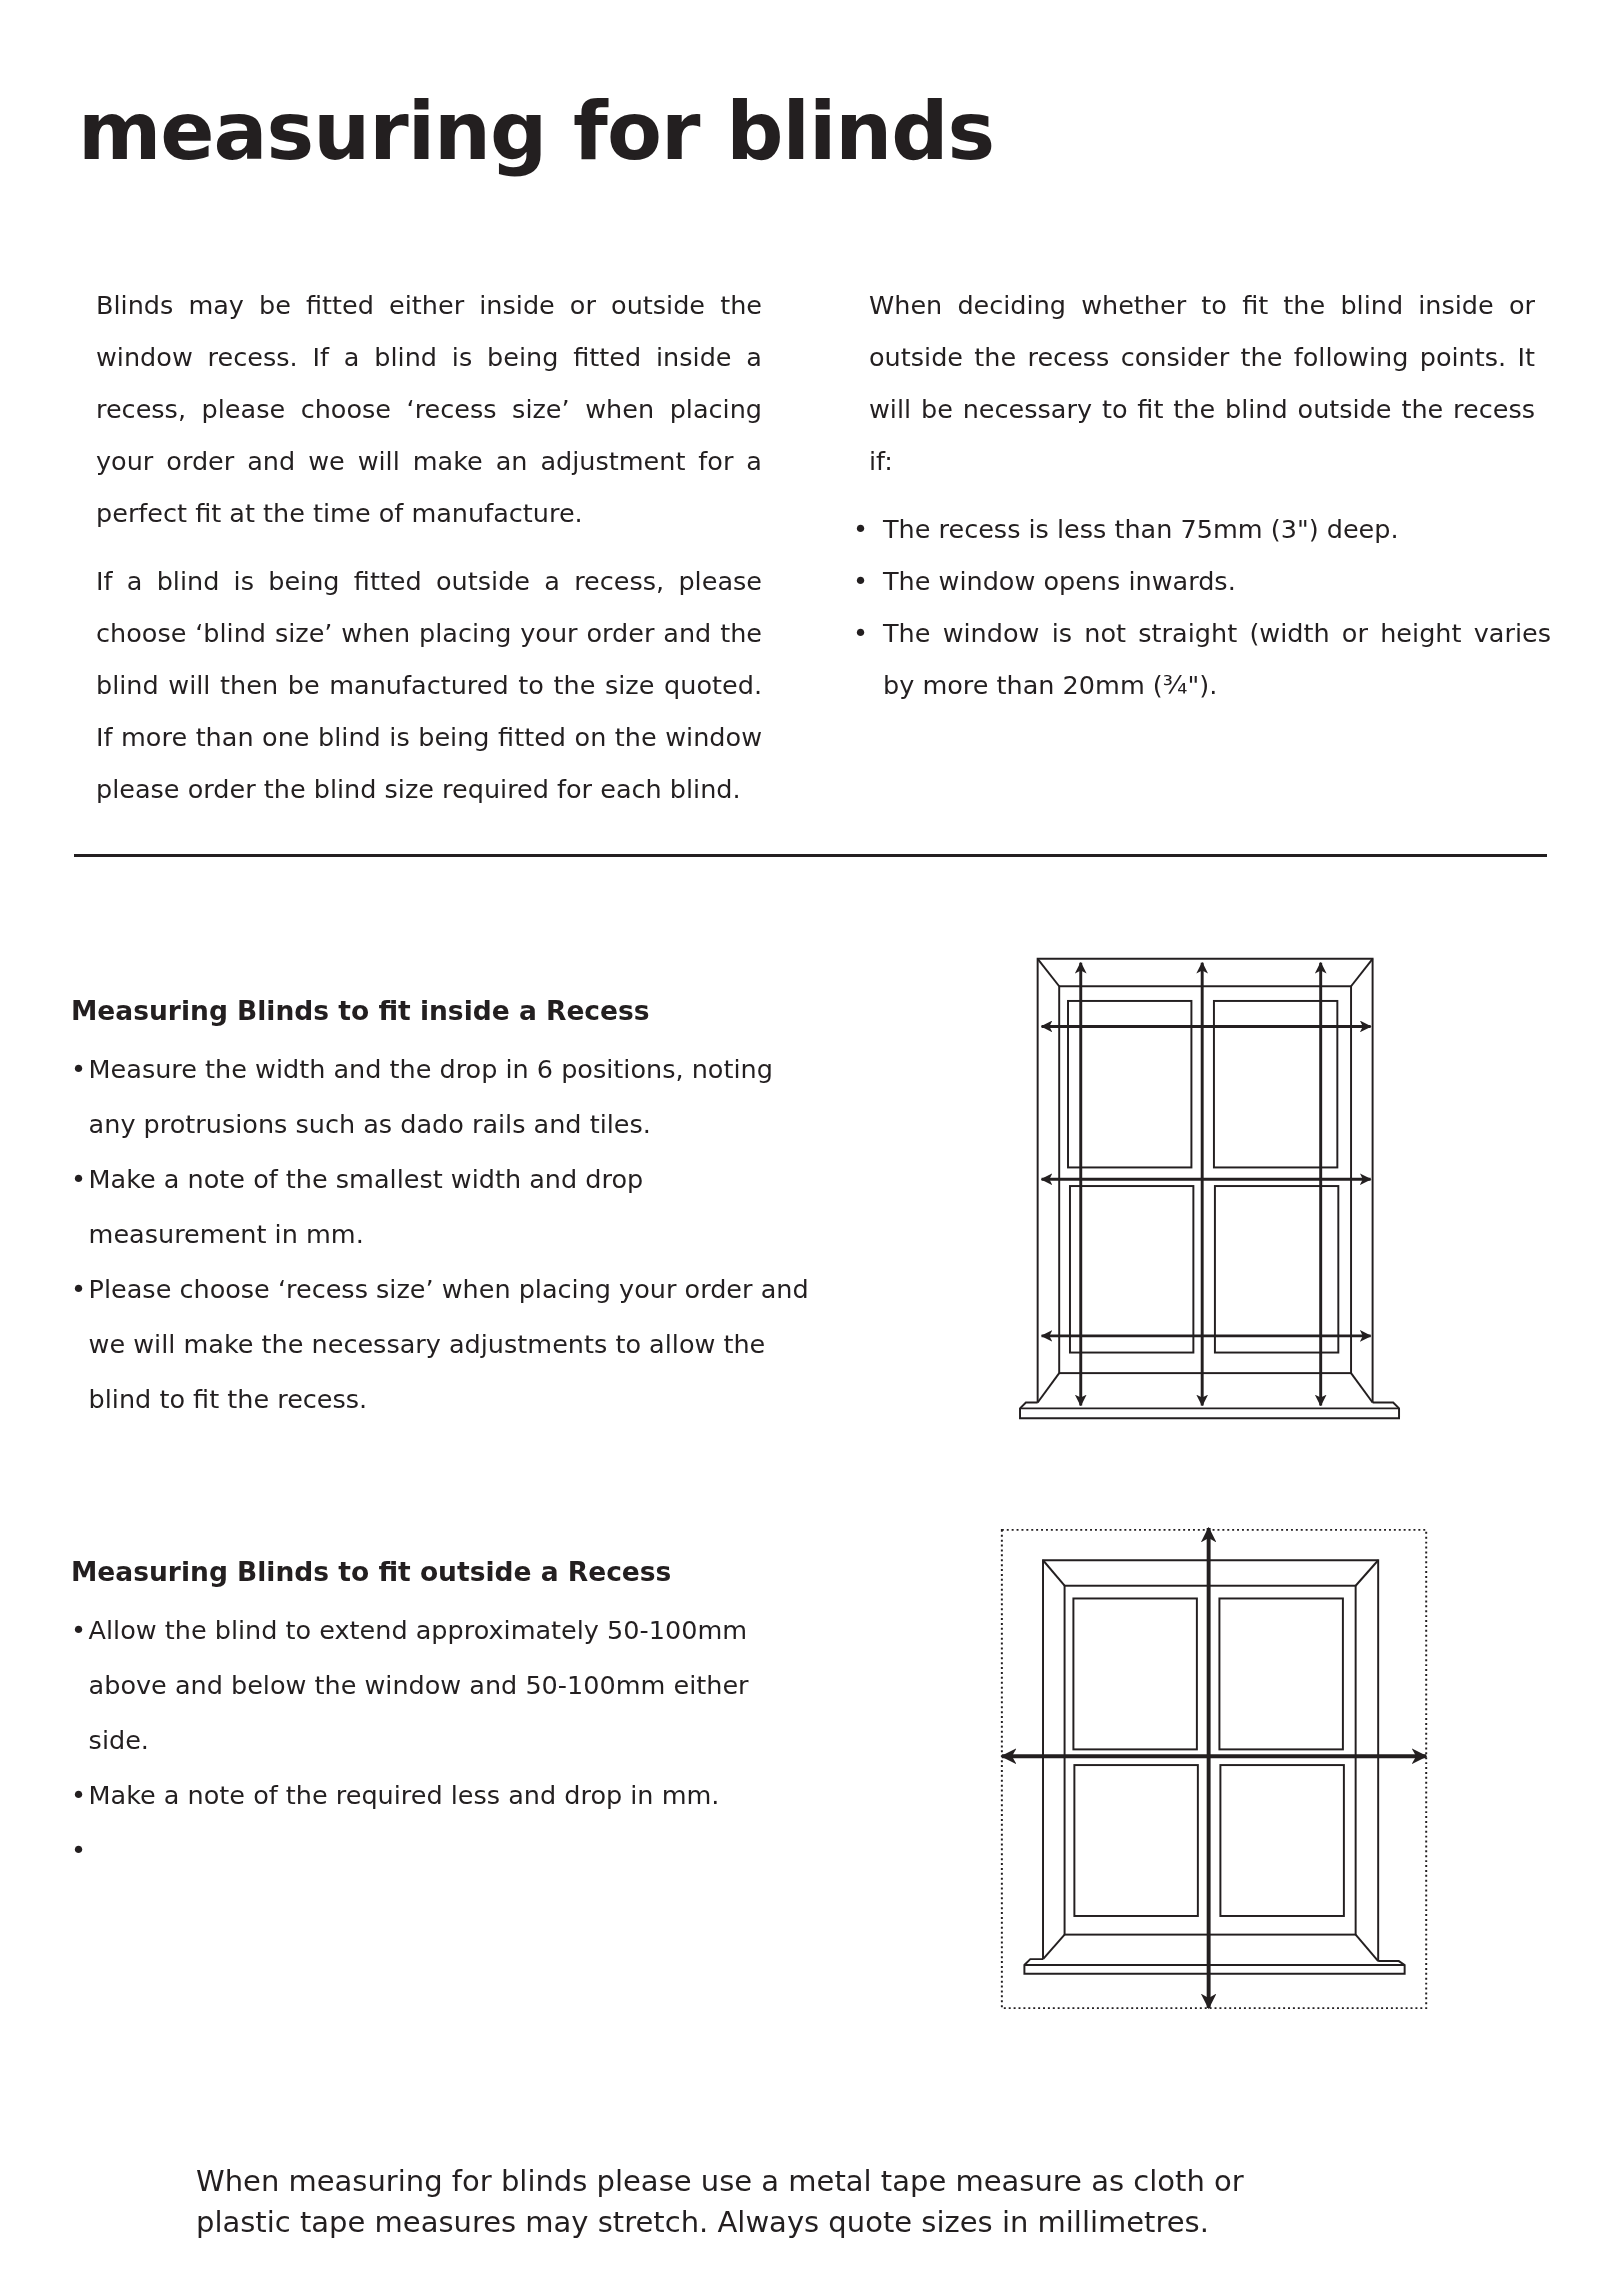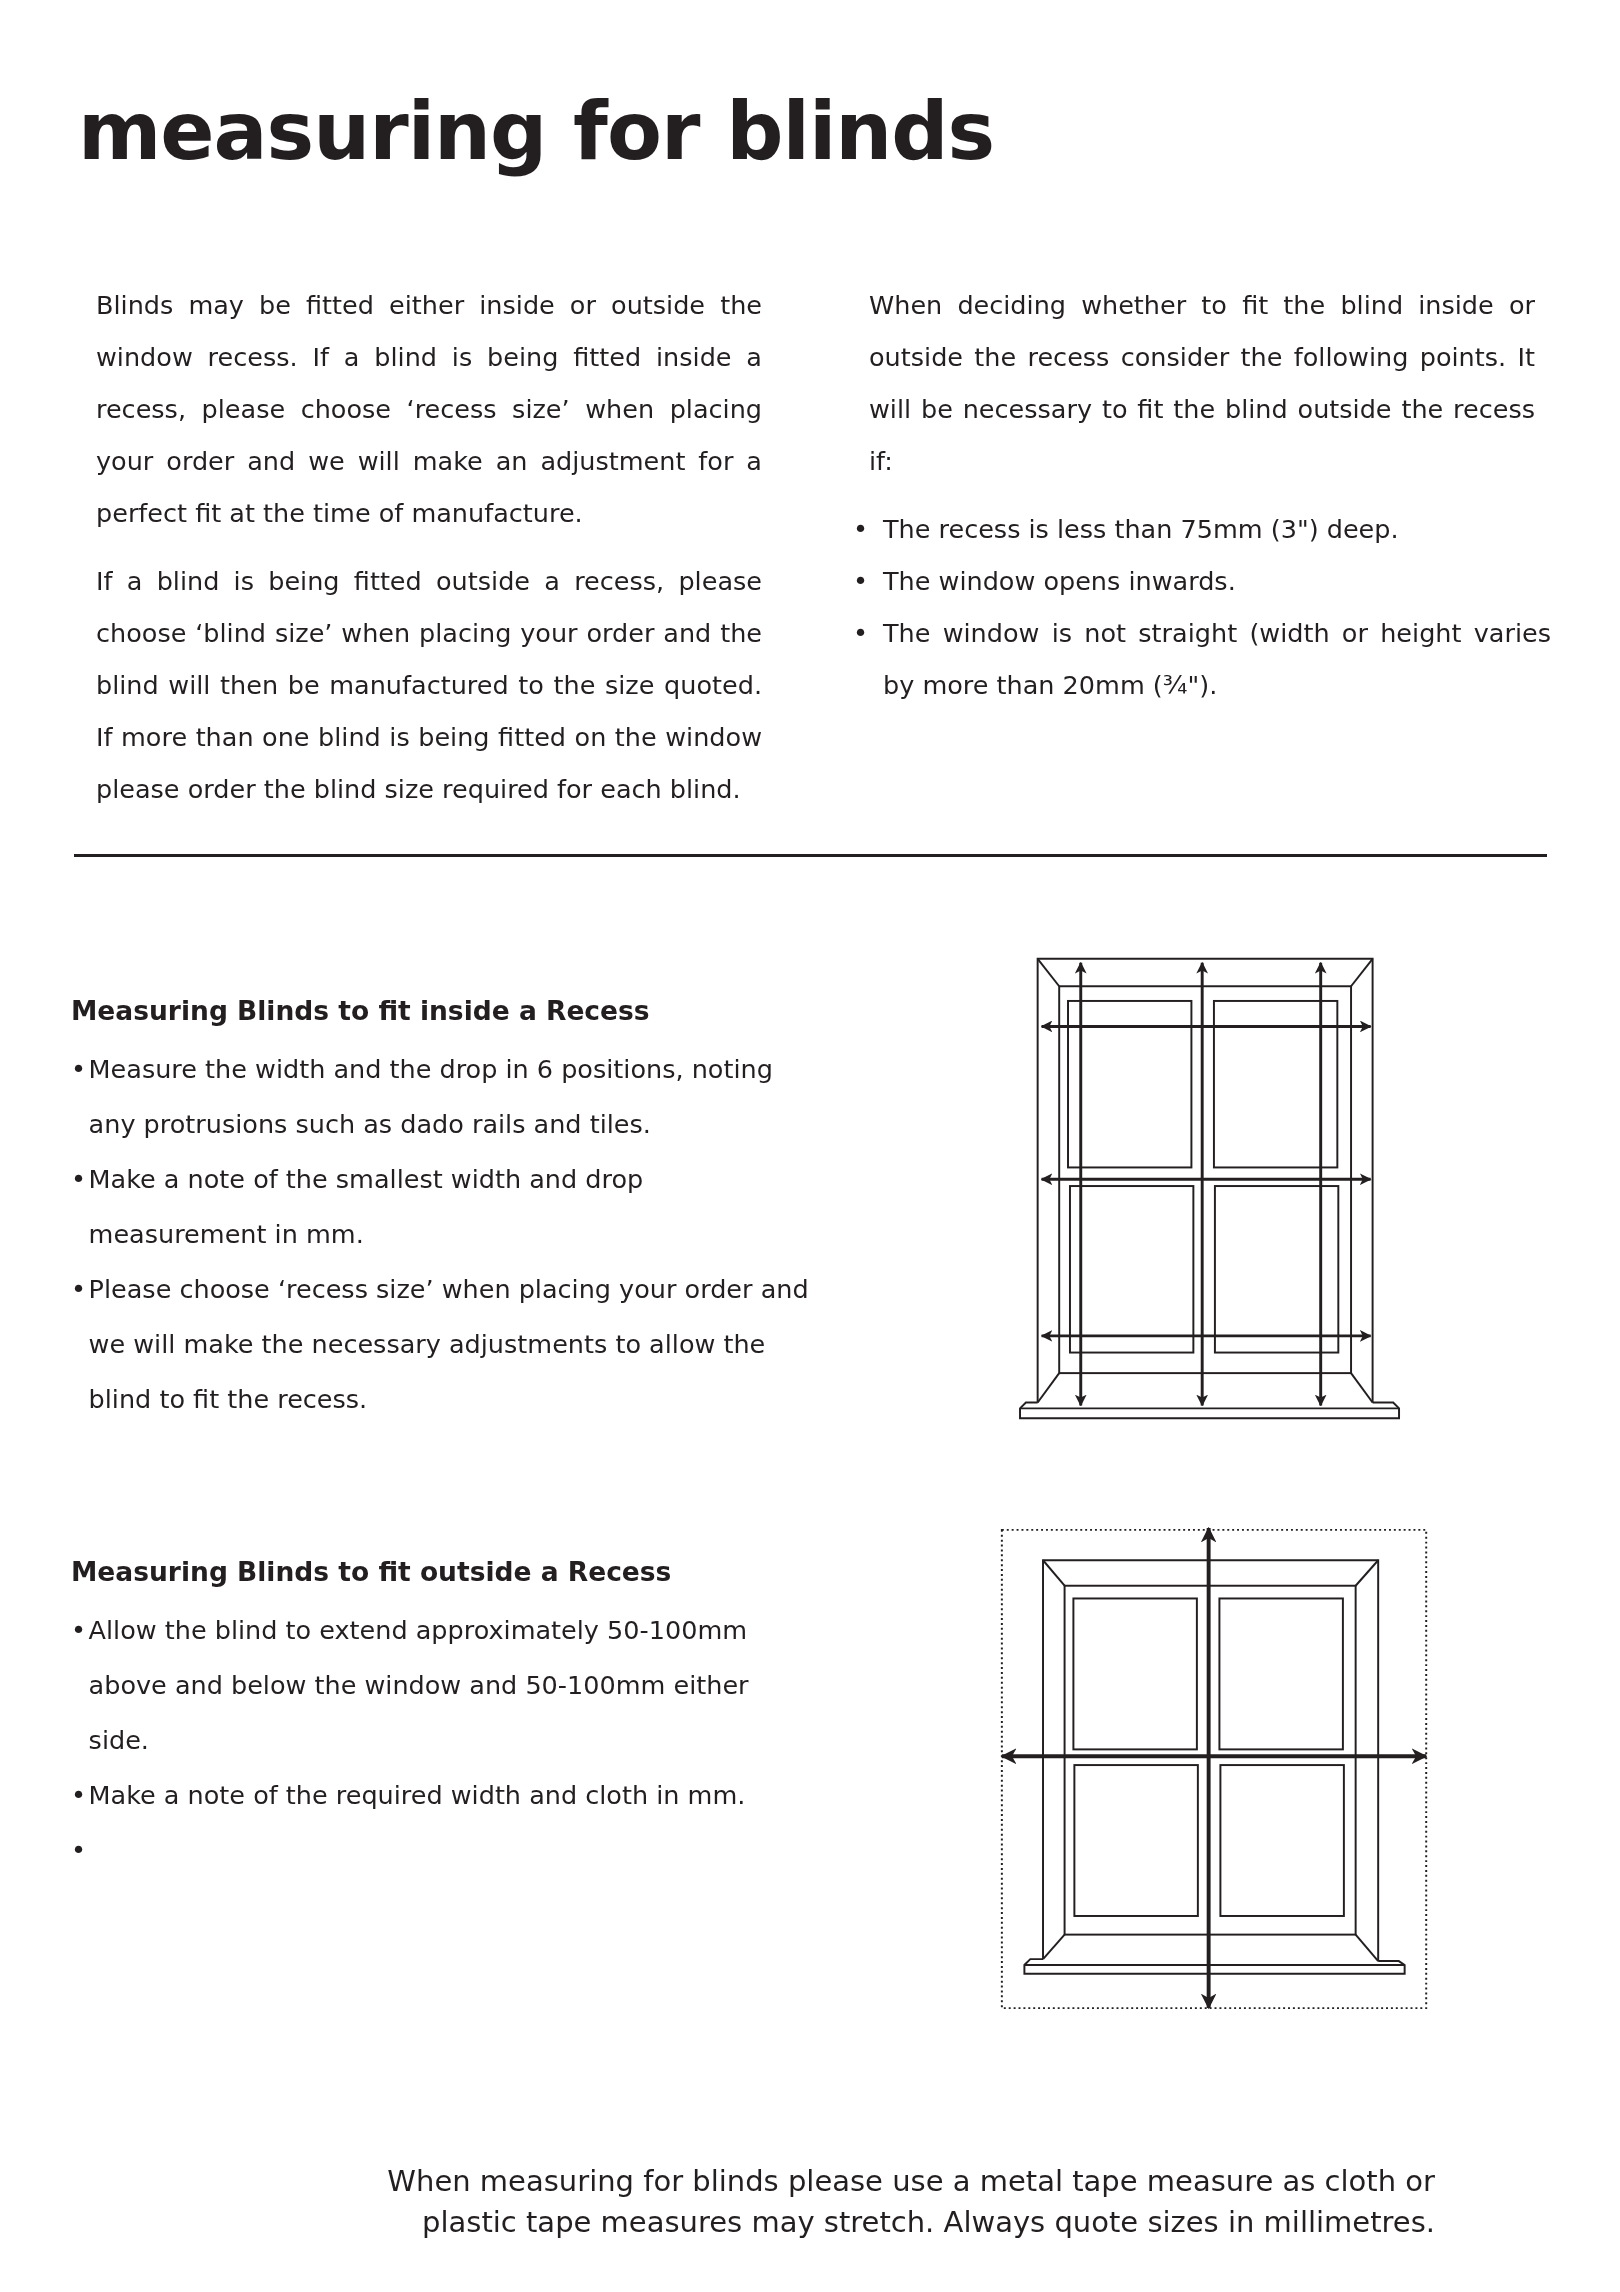--- a/index.html
+++ b/index.html
@@ -16,21 +16,21 @@
     .blist li .dot { position: absolute; left: 0; top: 0; }
     .divider { left: 74px; top: 854px; width: 1473px; height: 2.9px; background: #231f20; }
     .section { position: absolute; left: 71px; font-size: 25.5px; line-height: 55px; width: 745px; }
     .section h2 { margin: 0; font-size: 26.5px; font-weight: bold; line-height: 39px; }
     .section ul { list-style: none; margin: 11.8px 0 0 0; padding: 0; }
     .section li { position: relative; padding-left: 17.6px; }
     .section li .dot { position: absolute; left: 0; top: 0; }
     .sec1 { top: 951px; margin-top: 40px; }
     .sec2 { top: 1552px; }
     .diagram { position: absolute; }
-    .footer { left: 196px; top: 2161px; width: 1239px; text-align: right; font-size: 29px; line-height: 41px; }
+    .footer { left: 196px; top: 2161px; width: 1239px; text-align: left; font-size: 29px; line-height: 41px; }
   </style>
 </head>
 <body>
 
 <h1 class="abs title">measuring for blinds</h1>
 
 <div class="col col-left">
   <p>Blinds may be fitted either inside or outside the window recess. If a blind is being fitted inside a recess, please choose ‘recess size’ when placing your order and we will make an adjustment for a perfect fit at the time of manufacture.</p>
   <p>If a blind is being fitted outside a recess, please choose ‘blind size’ when placing your order and the blind will then be manufactured to the size quoted. If more than one blind is being fitted on the window please order the blind size required for each blind.</p>
 </div>
@@ -110,21 +110,21 @@
 
 <div class="section sec2">
   <h2>Measuring Blinds to fit outside a Recess</h2>
   <ul>
     <li>
       <span class="dot">•</span>
       <span>Allow the blind to extend approximately 50-100mm above and below the window and 50-100mm either side.</span>
     </li>
     <li>
       <span class="dot">•</span>
-      <span>Make a note of the required width and cloth in mm.</span>
+      <span>Make a note of the required less and drop in mm.</span>
     </li>
     <li>
       <span class="dot">•</span>
     </li>
   </ul>
 </div>
 
 <svg class="diagram" style="left:995px; top:1521px;" width="441" height="495" viewBox="1015 1552 450 505">
   <defs>
     <marker id="ah2" viewBox="0 0 14 14" refX="13" refY="7" markerWidth="16" markerHeight="16" markerUnits="userSpaceOnUse" orient="auto-start-reverse">

